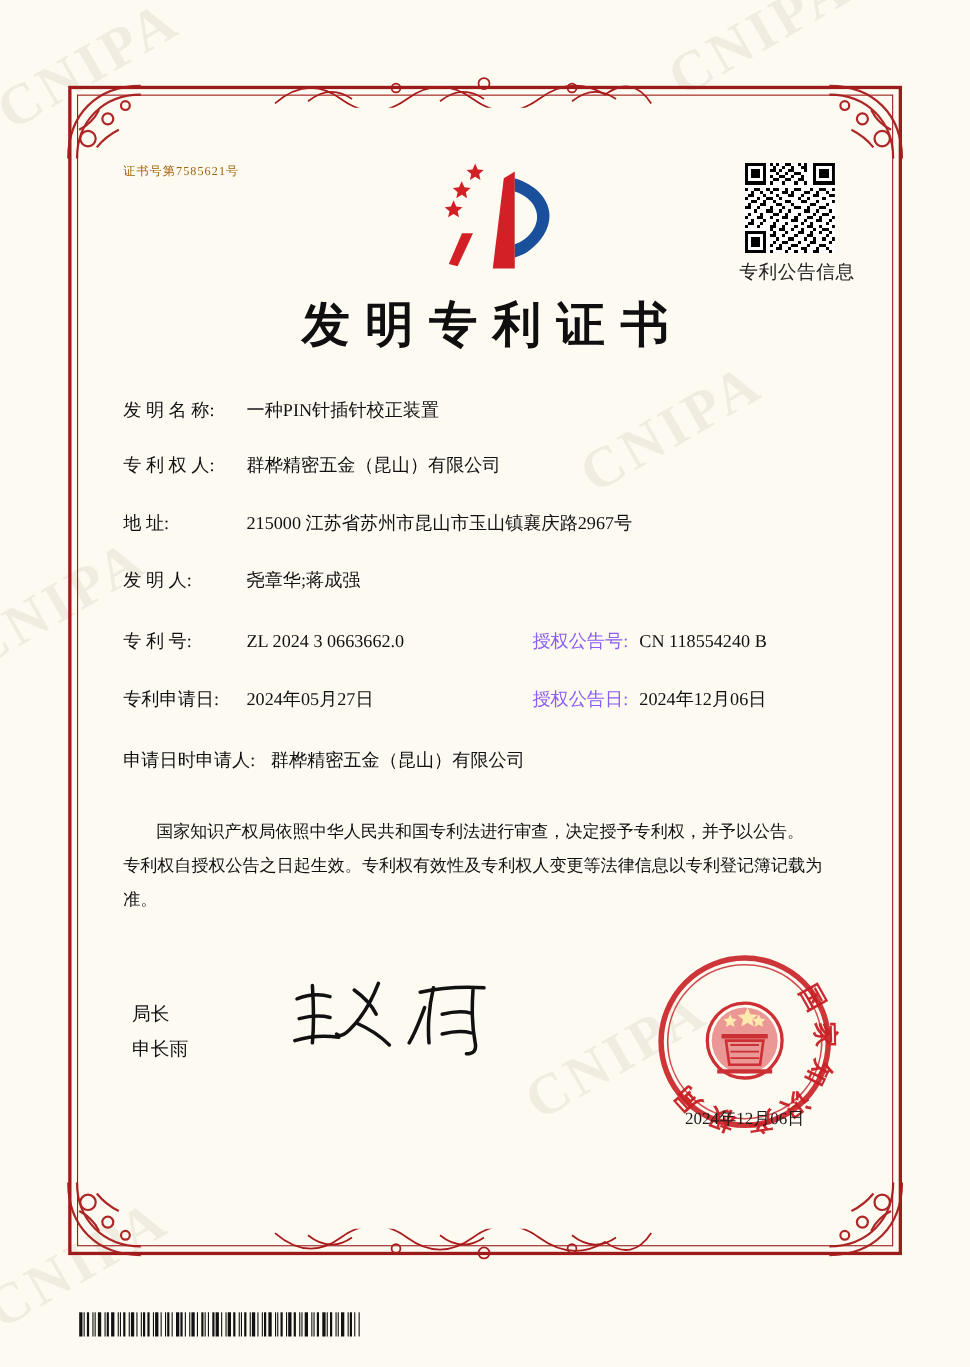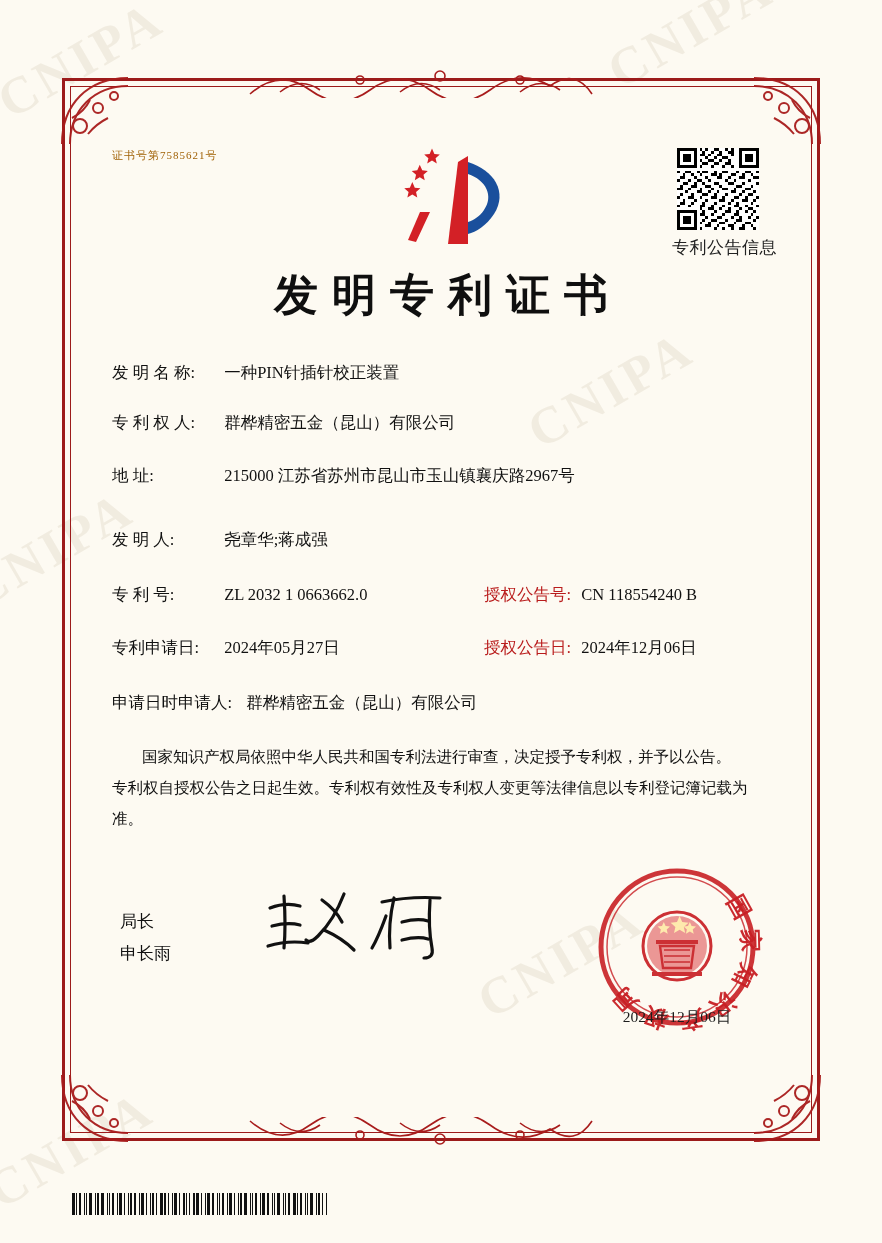--- a/index.html
+++ b/index.html
@@ -138,21 +138,21 @@
     display:inline-block;
     width:108px;
     color:#111;
     letter-spacing:0px;
   }
   .val{color:#111;}
   .row .right{
     position:absolute;
     left:372px;top:0;
   }
-  .right .lbl2{color:#b91c1c;margin-right:6px;}
+  .right .lbl2{color:#8b5cf6;margin-right:6px;}
 
   .para{
     position:absolute;
     left:42px;top:655px;
     width:660px;
     font-size:15.5px;
     line-height:2;
     color:#111;
   }
   .para p{margin:0;}
@@ -491,33 +491,33 @@
     <div class="row">
       <span class="lbl">发 明 名 称:</span>
       <span class="val">一种PIN针插针校正装置</span>
     </div>
 
     <div class="row" style="margin-bottom:28px;">
       <span class="lbl">专 利 权 人:</span>
       <span class="val">群桦精密五金（昆山）有限公司</span>
     </div>
 
-    <div class="row" style="margin-bottom:40px;">
+    <div class="row" style="margin-bottom:28px;">
       <span class="lbl">地        址:</span>
       <span class="val">215000 江苏省苏州市昆山市玉山镇襄庆路2967号</span>
     </div>
 
     <div class="row" style="margin-bottom:30px;">
       <span class="lbl">发   明   人:</span>
       <span class="val">尧章华;蒋成强</span>
     </div>
 
     <div class="row" style="margin-bottom:28px;">
       <span class="lbl">专   利   号:</span>
-      <span class="val">ZL 2032 1 0663662.0</span>
+      <span class="val">ZL 2024 3 0663662.0</span>
       <span class="right">
         <span class="lbl2">授权公告号:</span>
         <span class="val">CN 118554240 B</span>
       </span>
     </div>
 
     <div class="row" style="margin-bottom:30px;">
       <span class="lbl">专利申请日:</span>
       <span class="val">2024年05月27日</span>
       <span class="right">

